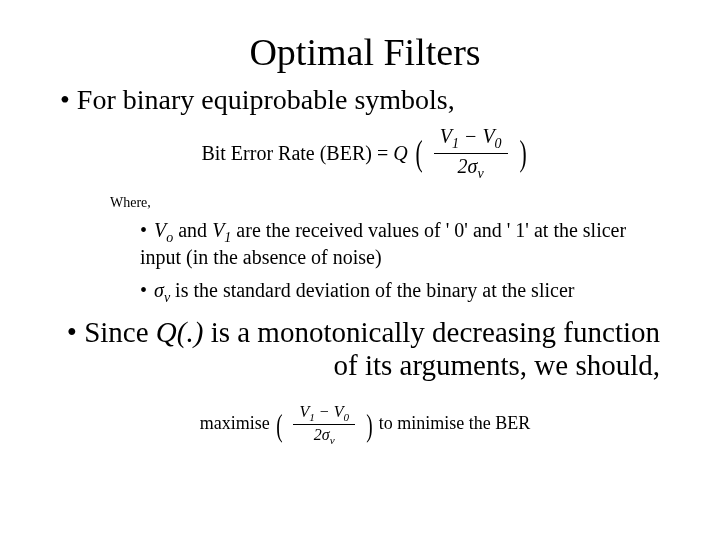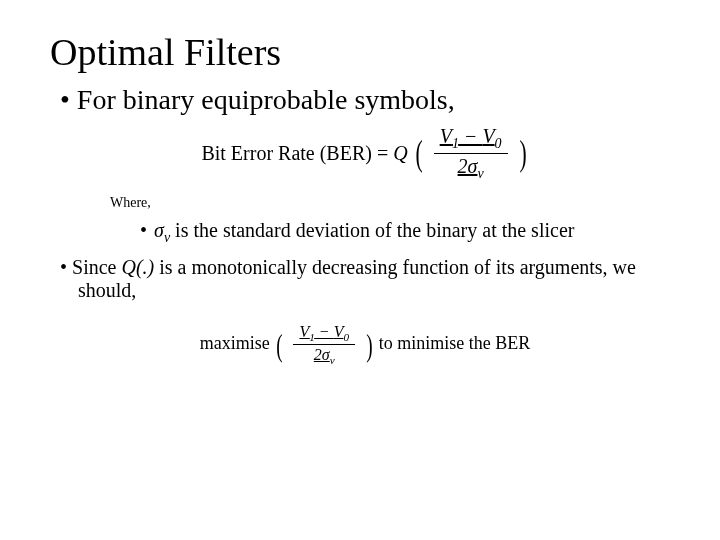--- a/index.html
+++ b/index.html
@@ -10,21 +10,21 @@
     background: #fff;
     font-family: "Times New Roman", Times, serif;
     color: #000;
     position: relative;
     overflow: hidden;
   }
   .slide {
     padding: 20px 40px 20px 50px;
   }
   .title {
-    text-align: left;
+    text-align: center;
     font-size: 38px;
     font-weight: normal;
     margin: 10px 0 10px 0;
   }
   .bullet1 {
     font-size: 28px;
     margin: 9px 0 4px 10px;
     text-indent: -18px;
     padding-left: 18px;
   }
@@ -35,21 +35,20 @@
   }
   .formula-row .txt {
     vertical-align: middle;
   }
   .frac {
     display: inline-block;
     vertical-align: middle;
     text-align: center;
     margin: 0 4px;
     font-style: italic;
-    text-decoration: underline;
   }
   .frac .num, .frac .den {
     display: block;
     padding: 0 6px;
     line-height: 1.2;
   }
   .frac .num { border-bottom: 1px solid #000; }
   .paren {
     display: inline-block;
     vertical-align: middle;
@@ -65,24 +64,25 @@
   .subbullet {
     font-size: 20px;
     margin: 6px 40px 10px 90px;
   }
   .subbullet .dot {
     margin-right: 2px;
   }
   .ital { font-style: italic; }
   sub { font-size: 0.7em; font-style: italic; }
   .bullet2 {
-    font-size: 20px;
+    font-size: 29px;
     margin: 4px 20px 6px 10px;
     text-indent: -18px;
     padding-left: 18px;
+    text-align: right;
   }
   .formula-row2 {
     text-align: center;
     font-size: 18px;
     margin-top: 20px;
   }
   .formula-row2 .frac .num, .formula-row2 .frac .den {
     font-size: 16px;
   }
   .formula-row2 .paren { font-size: 32px; line-height: 32px; }
@@ -106,20 +106,23 @@
       </span>
       <span class="den">
         <span>2σ</span><sub>ν</sub>
       </span>
     </span>
     <span class="paren">)</span>
   </div>
 
   <div class="where">Where,</div>
 
+  <div class="subbullet">
+    <span class="dot">• </span><span class="ital">V</span><sub>o</sub><span> and </span><span class="ital">V</span><sub>1</sub><span> are the received values of ' 0' and ' 1' at the slicer input (in the absence of noise)</span>
+  </div>
 
   <div class="subbullet">
     <span class="dot">• </span><span class="ital">σ</span><sub>ν</sub><span> is the standard deviation of the binary at the slicer</span>
   </div>
 
   <div class="bullet2">
     <span>• Since </span><span class="ital">Q(.)</span><span> is a monotonically decreasing function of its arguments, we should,</span>
   </div>
 
   <div class="formula-row2">

